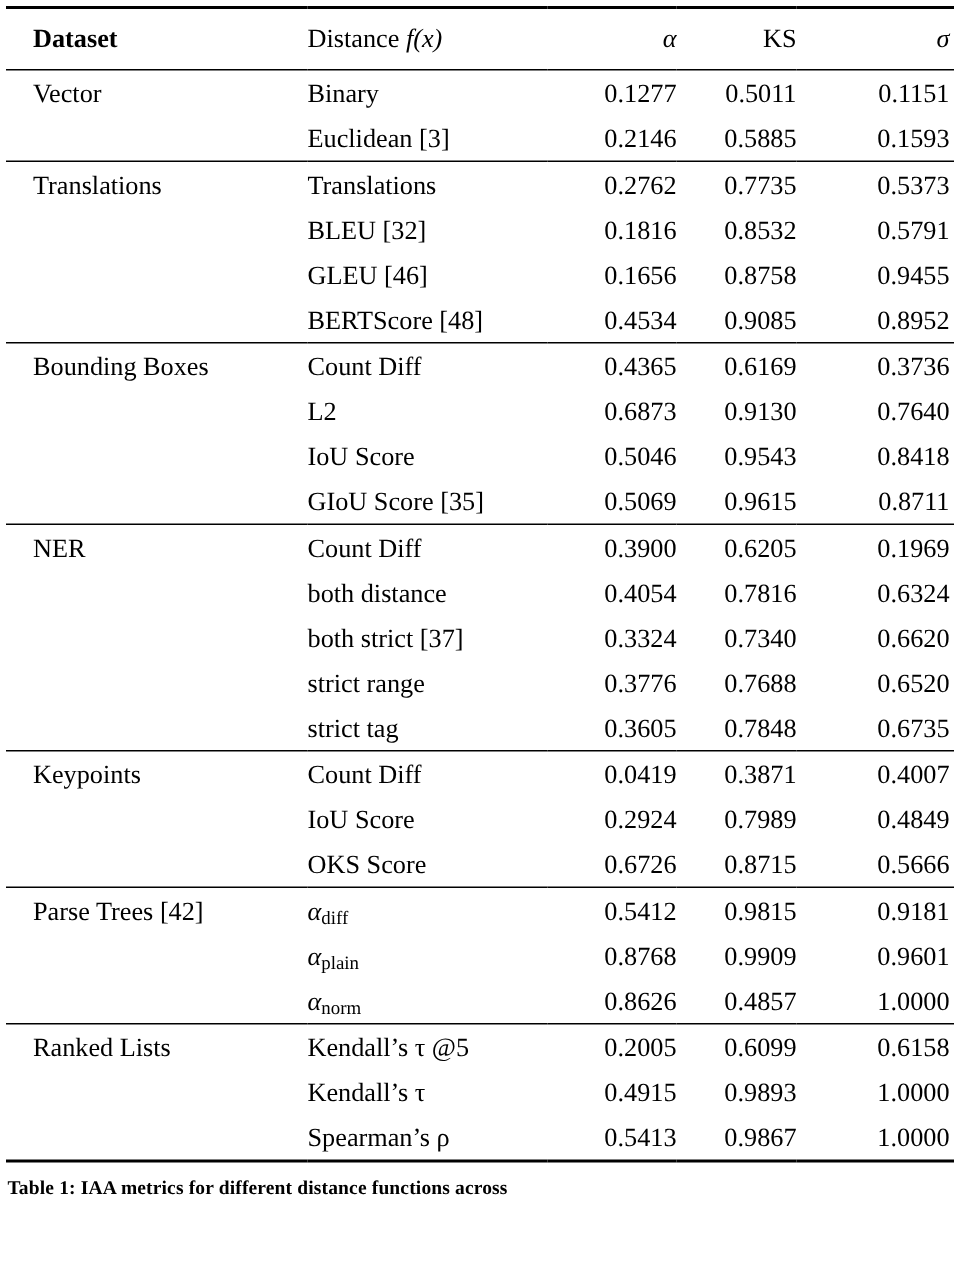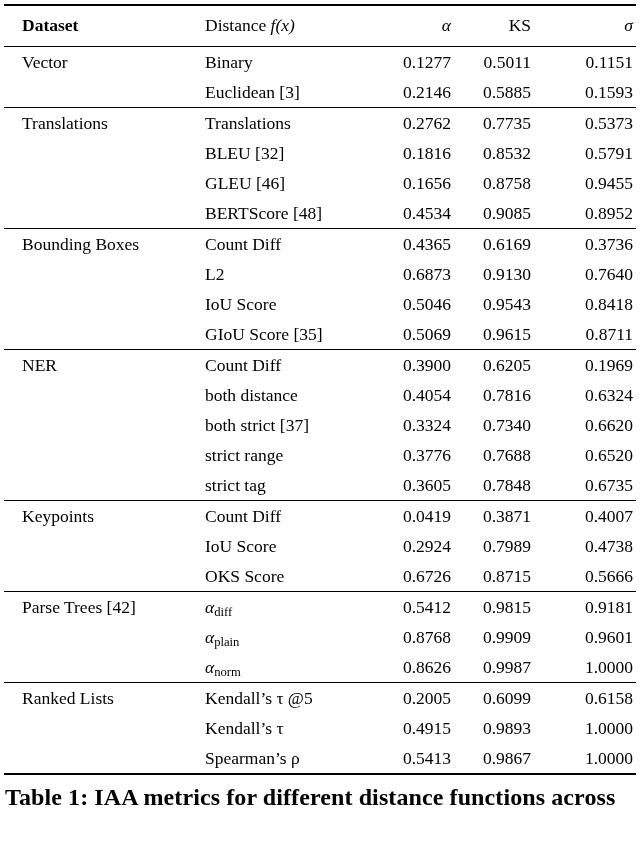--- a/index.html
+++ b/index.html
@@ -64,21 +64,21 @@
     font-style: normal;
     line-height: 0;
     vertical-align: -0.25em;
     margin-top: 24px;
   }
 
   .caption {
     margin-top: 9px;
     padding-left: 1px;
     font-weight: bold;
-    font-size: 24px;
+    font-size: 13px;
     letter-spacing: 0.1px;
     white-space: nowrap;
   }
 </style>
 </head>
 <body>
 
 <div class="page">
   <table class="iaa">
     <colgroup>
@@ -201,21 +201,21 @@
           <td class="dataset-cell" rowspan="3">Keypoints</td>
           <td class="distance-cell">Count Diff</td>
           <td class="num-cell">0.0419</td>
           <td class="num-cell">0.3871</td>
           <td class="num-cell col-sigma">0.4007</td>
         </tr>
         <tr>
           <td class="distance-cell">IoU Score</td>
           <td class="num-cell">0.2924</td>
           <td class="num-cell">0.7989</td>
-          <td class="num-cell col-sigma">0.4738</td>
+          <td class="num-cell col-sigma">0.4849</td>
         </tr>
         <tr>
           <td class="distance-cell">OKS Score</td>
           <td class="num-cell">0.6726</td>
           <td class="num-cell">0.8715</td>
           <td class="num-cell col-sigma">0.5666</td>
         </tr>
         <tr class="group-start">
           <td class="dataset-cell" rowspan="3">Parse Trees [42]</td>
           <td class="distance-cell"><span class="math">α</span><sub class="sub">diff</sub></td>
@@ -225,21 +225,21 @@
         </tr>
         <tr>
           <td class="distance-cell"><span class="math">α</span><sub class="sub">plain</sub></td>
           <td class="num-cell">0.8768</td>
           <td class="num-cell">0.9909</td>
           <td class="num-cell col-sigma">0.9601</td>
         </tr>
         <tr>
           <td class="distance-cell"><span class="math">α</span><sub class="sub">norm</sub></td>
           <td class="num-cell">0.8626</td>
-          <td class="num-cell">0.9987</td>
+          <td class="num-cell">0.4857</td>
           <td class="num-cell col-sigma">1.0000</td>
         </tr>
         <tr class="group-start">
           <td class="dataset-cell" rowspan="3">Ranked Lists</td>
           <td class="distance-cell">Kendall’s τ @5</td>
           <td class="num-cell">0.2005</td>
           <td class="num-cell">0.6099</td>
           <td class="num-cell col-sigma">0.6158</td>
         </tr>
         <tr>

